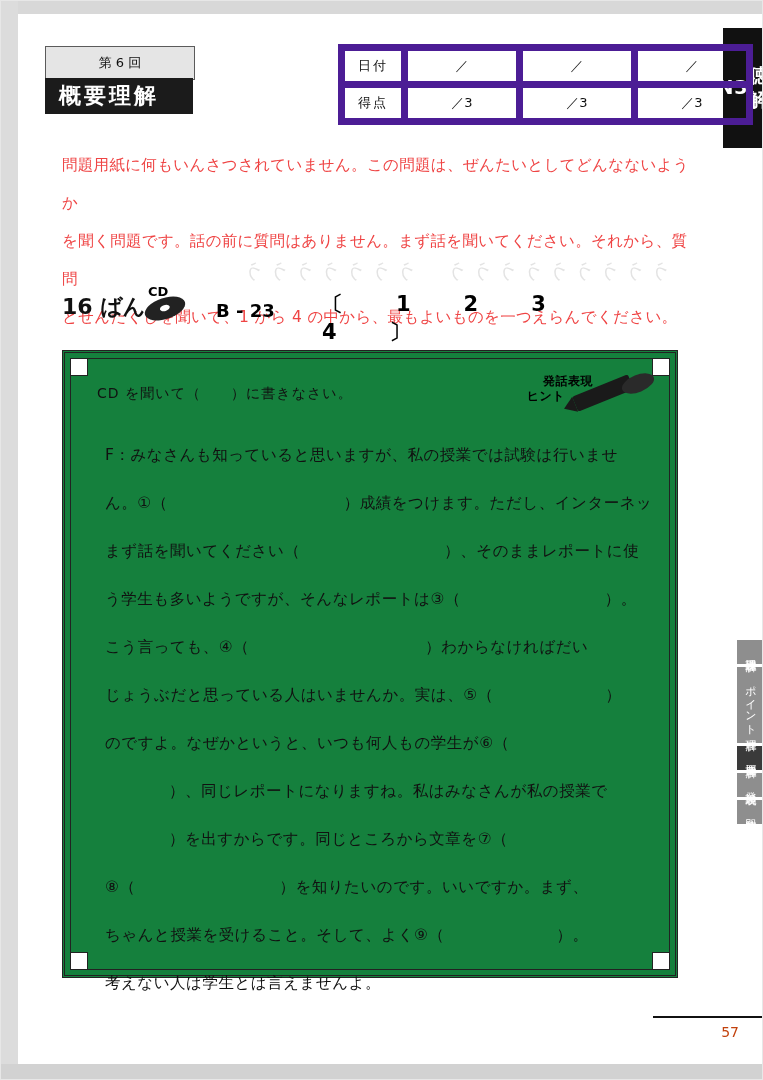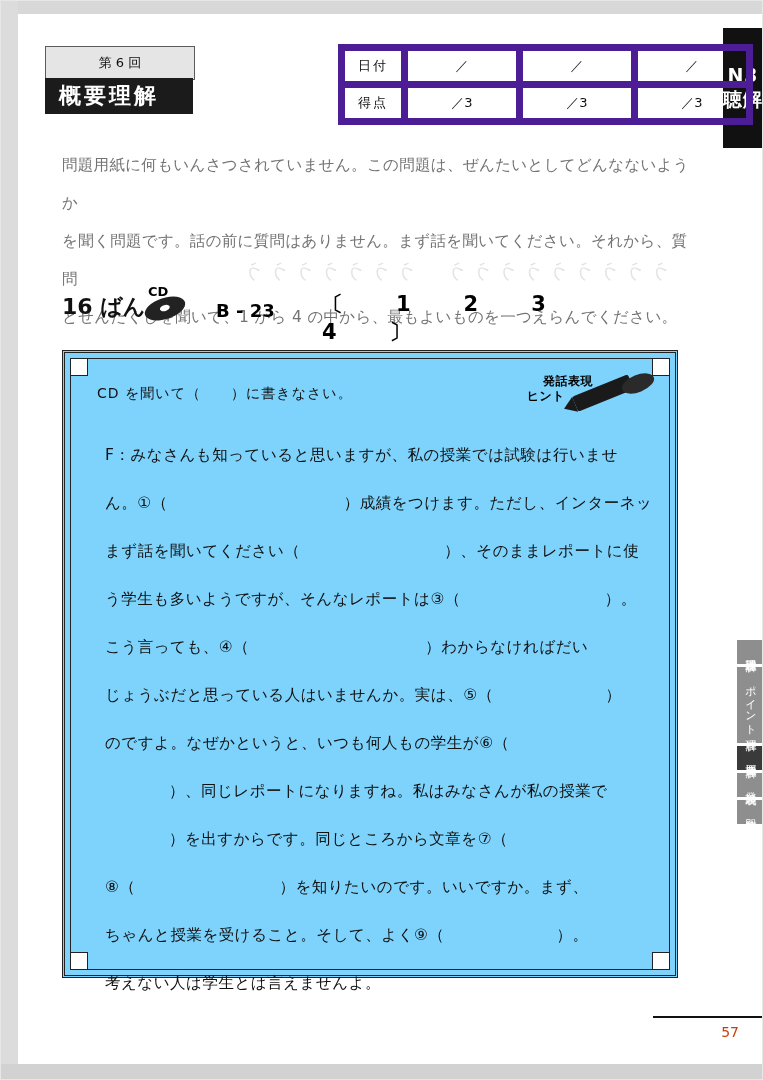--- a/index.html
+++ b/index.html
@@ -14,21 +14,21 @@
     box-shadow:inset 0 0 0 1px #e7e7e7;
   }
   .paper-edge-top{position:absolute;left:0;top:0;width:763px;height:14px;background:#d8d8d8;}
   .paper-edge-left{position:absolute;left:0;top:0;width:18px;height:1080px;background:#dcdcdc;}
   .paper-edge-bottom{position:absolute;left:0;bottom:0;width:763px;height:16px;background:#d2d2d2;}
   .paper-inner{position:absolute;left:18px;top:14px;width:727px;height:1050px;background:#ffffff;}
 
   
   .side-tab{
     position:absolute;right:0;top:28px;width:40px;height:120px;background:#111;
-    color:#fff;display:flex;flex-direction:column;align-items:center;justify-content:center;
+    color:#fff;display:flex;flex-direction:row;align-items:center;justify-content:center;
     font-size:19px;line-height:1.25;letter-spacing:1px;font-weight:bold;
   }
   .side-tab span{display:block;}
 
   
   .idx-tabs{position:absolute;right:0;top:640px;width:26px;}
   .idx-tab{
     width:26px;margin-bottom:3px;background:#8e8e8e;color:#fff;
     writing-mode:vertical-rl;text-orientation:upright;
     font-size:11px;line-height:26px;padding:10px 0;text-align:center;letter-spacing:1px;
@@ -53,21 +53,21 @@
     border:7px solid #4c1d95;height:30px;font-size:13px;text-align:center;color:#111;
     padding:0;
   }
   .score-table td.lbl{width:56px;letter-spacing:2px;}
   .score-table td.cell{width:108px;position:relative;}
   .score-cell{text-align:right;padding-right:10px;font-size:13px;}
 
   
   .intro{
     position:absolute;left:62px;top:146px;width:640px;
-    font-size:15.5px;line-height:38px;color:#737373;letter-spacing:0.3px;
+    font-size:15.5px;line-height:38px;color:#ef4444;letter-spacing:0.3px;
   }
 
   
   .ghost{
     position:absolute;left:70px;top:258px;width:600px;height:60px;
     color:#e3e3e3;font-size:19px;letter-spacing:6px;overflow:hidden;
     transform:scaleX(-1);
   }
 
   
@@ -81,21 +81,21 @@
   .cd-disc::after{
     content:"";position:absolute;left:16px;top:7px;width:10px;height:6px;border-radius:50%;
     background:#fff;
   }
   .cd-b23{position:absolute;left:106px;top:12px;font-size:18px;font-weight:bold;margin-left:48px;}
   .choices{position:absolute;left:260px;top:2px;font-size:21px;font-weight:bold;letter-spacing:16px;}
 
   
   .box{
     position:absolute;left:62px;top:350px;width:616px;height:628px;
-    border:3px double #222;box-sizing:border-box;background:#7dd3fc;
+    border:3px double #222;box-sizing:border-box;background:#15803d;
   }
   .box-inner{position:absolute;inset:5px;border:1px solid #222;}
   .corner{position:absolute;width:16px;height:16px;border:1px solid #222;background:#fff;}
   .corner.tl{left:-1px;top:-1px;}
   .corner.tr{right:-1px;top:-1px;}
   .corner.bl{left:-1px;bottom:-1px;}
   .corner.br{right:-1px;bottom:-1px;}
 
   .box-instr{position:absolute;left:26px;top:26px;font-size:14px;color:#111;letter-spacing:1px;}
 

